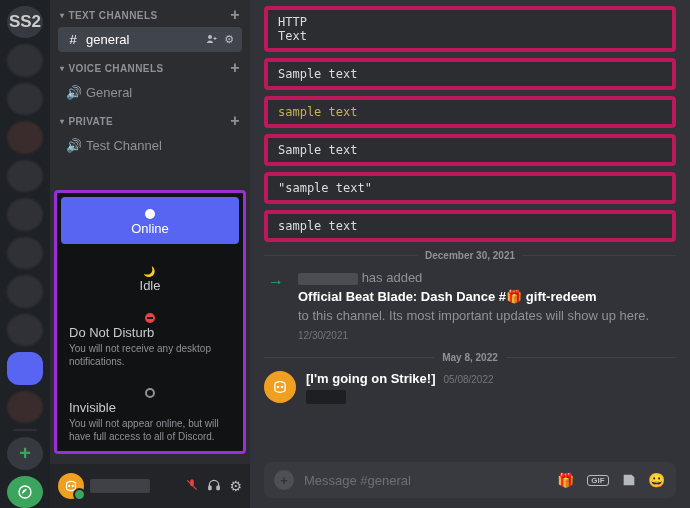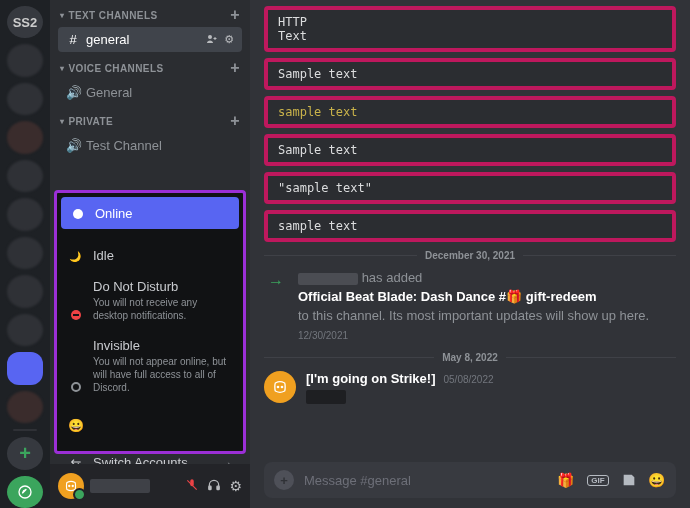--- a/index.html
+++ b/index.html
@@ -5,41 +5,41 @@
   * { box-sizing: border-box; margin: 0; padding: 0; }
   body {
     width: 690px; height: 508px;
     font-family: -apple-system, BlinkMacSystemFont, "Segoe UI", sans-serif;
     background: #36393f; color: #dcddde;
     display: flex; overflow: hidden;
     font-size: 13px;
   }
   
   .rail { width: 50px; background: #1e2125; display: flex; flex-direction: column; align-items: center; padding-top: 6px; gap: 6px; }
-  .rail .srv { width: 36px; height: 36px; border-radius: 50%; background: #36393f; color: #ccc; display: flex; align-items: center; justify-content: center; font-size: 13px; font-weight: 600; }
+  .rail .srv { width: 36px; height: 36px; border-radius: 50%; background: #36393f; color: #ccc; display: flex; align-items: center; justify-content: center; font-size: 17px; font-weight: 600; }
   .rail .srv.text { background:#36393f; }
   .rail .srv.blur { background:#2f3136; filter: blur(1px);}
   .rail .srv.sq { border-radius: 12px; background: #5865f2; }
   .rail .srv.red { background:#3a2c2c; filter: blur(1px);}
   .rail .plus { background:#36393f; color:#3ba55d; font-size: 20px; border-radius: 50%; }
   .rail .compass { background:#3ba55d; color:#fff; border-radius: 50%; }
   .rail .sep { width:24px; height:2px; background:#2f3136; border-radius:1px;}
   
   .channels { width: 200px; background: #2b2d31; display: flex; flex-direction: column; position: relative; }
   .sect-head { display:flex; align-items:center; justify-content:space-between; padding: 6px 10px 2px 10px; color:#8e9297; font-size: 10px; font-weight:700; letter-spacing: .4px;}
   .sect-head .arrow { margin-right:4px; font-size:8px;}
   .sect-left { display:flex; align-items:center;}
   .plus-ico { font-size: 16px; color:#8e9297;}
   .chan { display:flex; align-items:center; margin: 1px 8px; padding: 5px 8px; border-radius:4px; color:#8e9297; gap:6px; font-size:13px;}
   .chan.active { background:#40444b; color:#fff; }
   .chan .ico { width:14px; text-align:center; }
   .chan .tail { margin-left:auto; display:flex; gap:6px; color:#b9bbbe; font-size:11px;}
   
   .popup-wrap { position:absolute; left:4px; right:4px; top:190px; bottom:54px; border:3px solid #9b2fd6; border-radius:4px; background:#111214; display:flex; flex-direction:column;}
-  .status-row { padding:8px 12px; display:flex; gap:10px; align-items:flex-end; color:#c9cbcf; font-size:13px;}
+  .status-row { padding:8px 12px; display:flex; align-items:center; color:#c9cbcf; font-size:13px;flex-direction:column;}
   .status-row.sel { background:#5865f2; color:#fff; border-radius:4px; margin:4px; padding:8px 10px;}
   .status-row.sel .dot { background:#fff;}
   .status-ico { width:14px; height:14px; display:flex; align-items:center; justify-content:center; flex-shrink:0; margin-top:2px;}
   .dot { width:10px; height:10px; border-radius:50%; background:#3ba55d;}
   .moon { font-size:10px;}
   .dnd { width:10px; height:10px; border-radius:50%; background:#ed4245; position:relative;}
   .dnd::after{content:""; position:absolute; left:2px; right:2px; top:4px; height:2px; background:#111214;}
   .inv { width:10px; height:10px; border-radius:50%; border:2px solid #8e9297;}
   .status-desc{ font-size:10px; color:#8e9297; line-height:1.3; margin-top:2px;}
   .status-sep { height:1px; background:#2f3136; margin:3px 0;}

